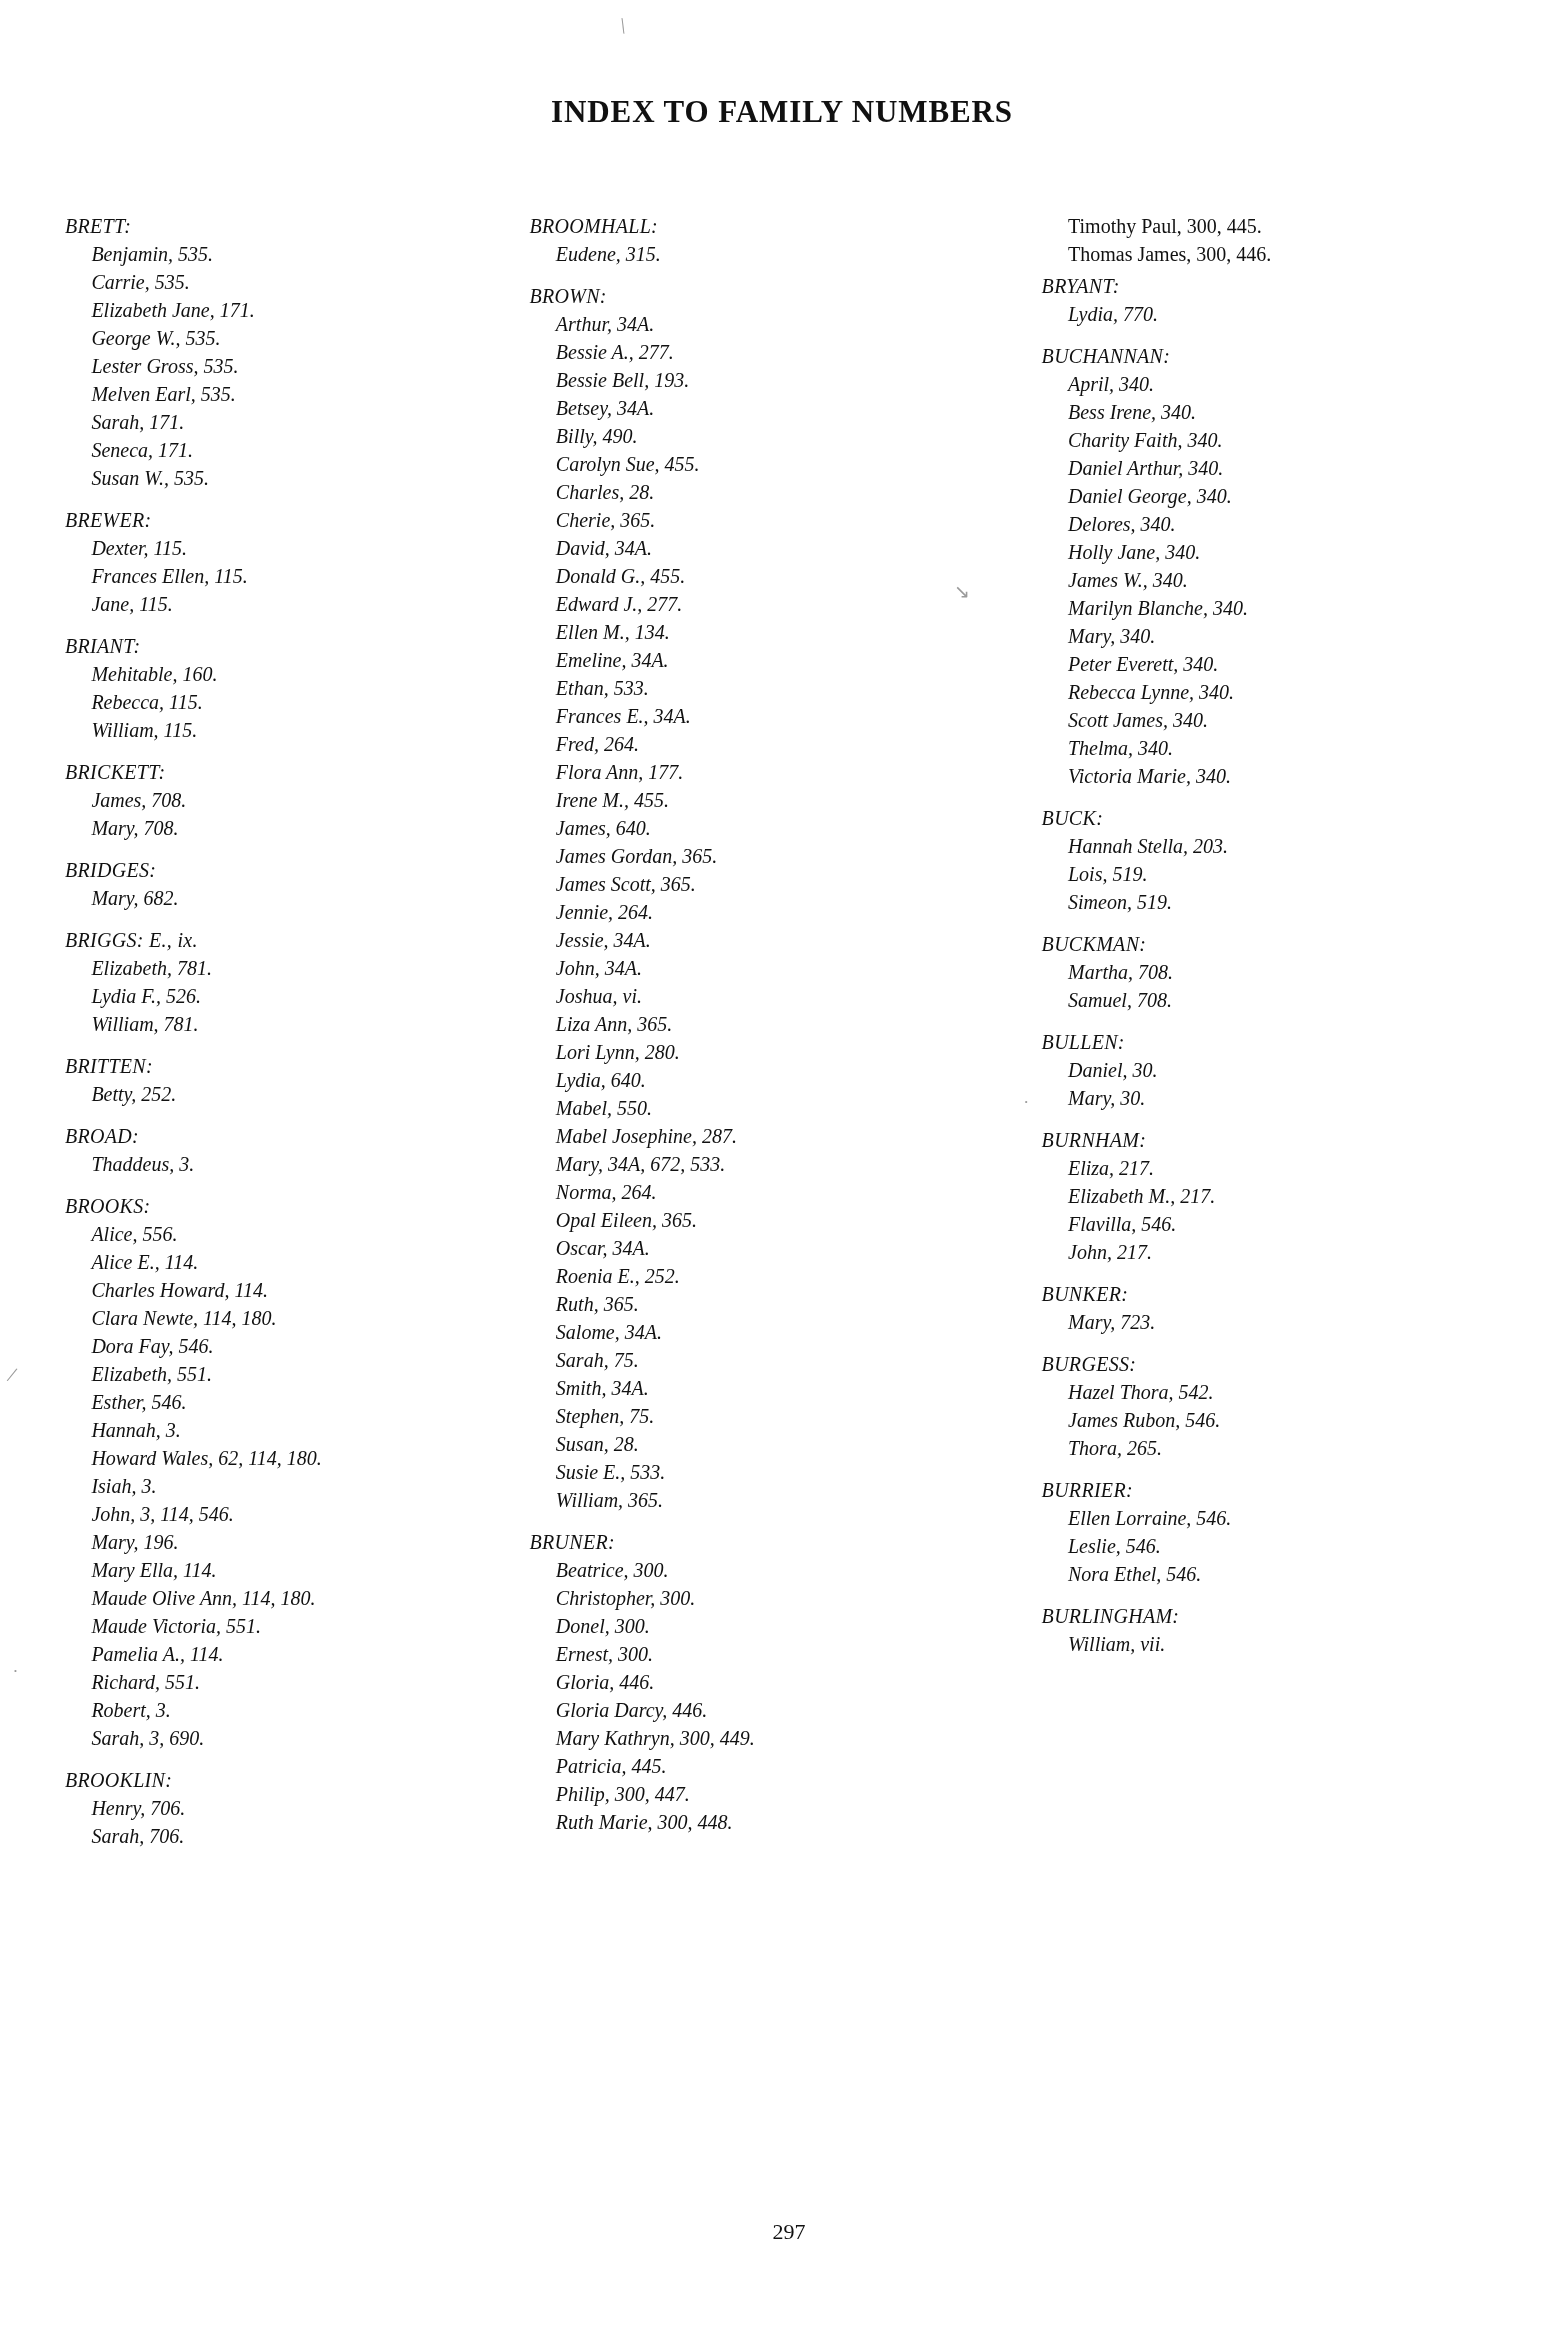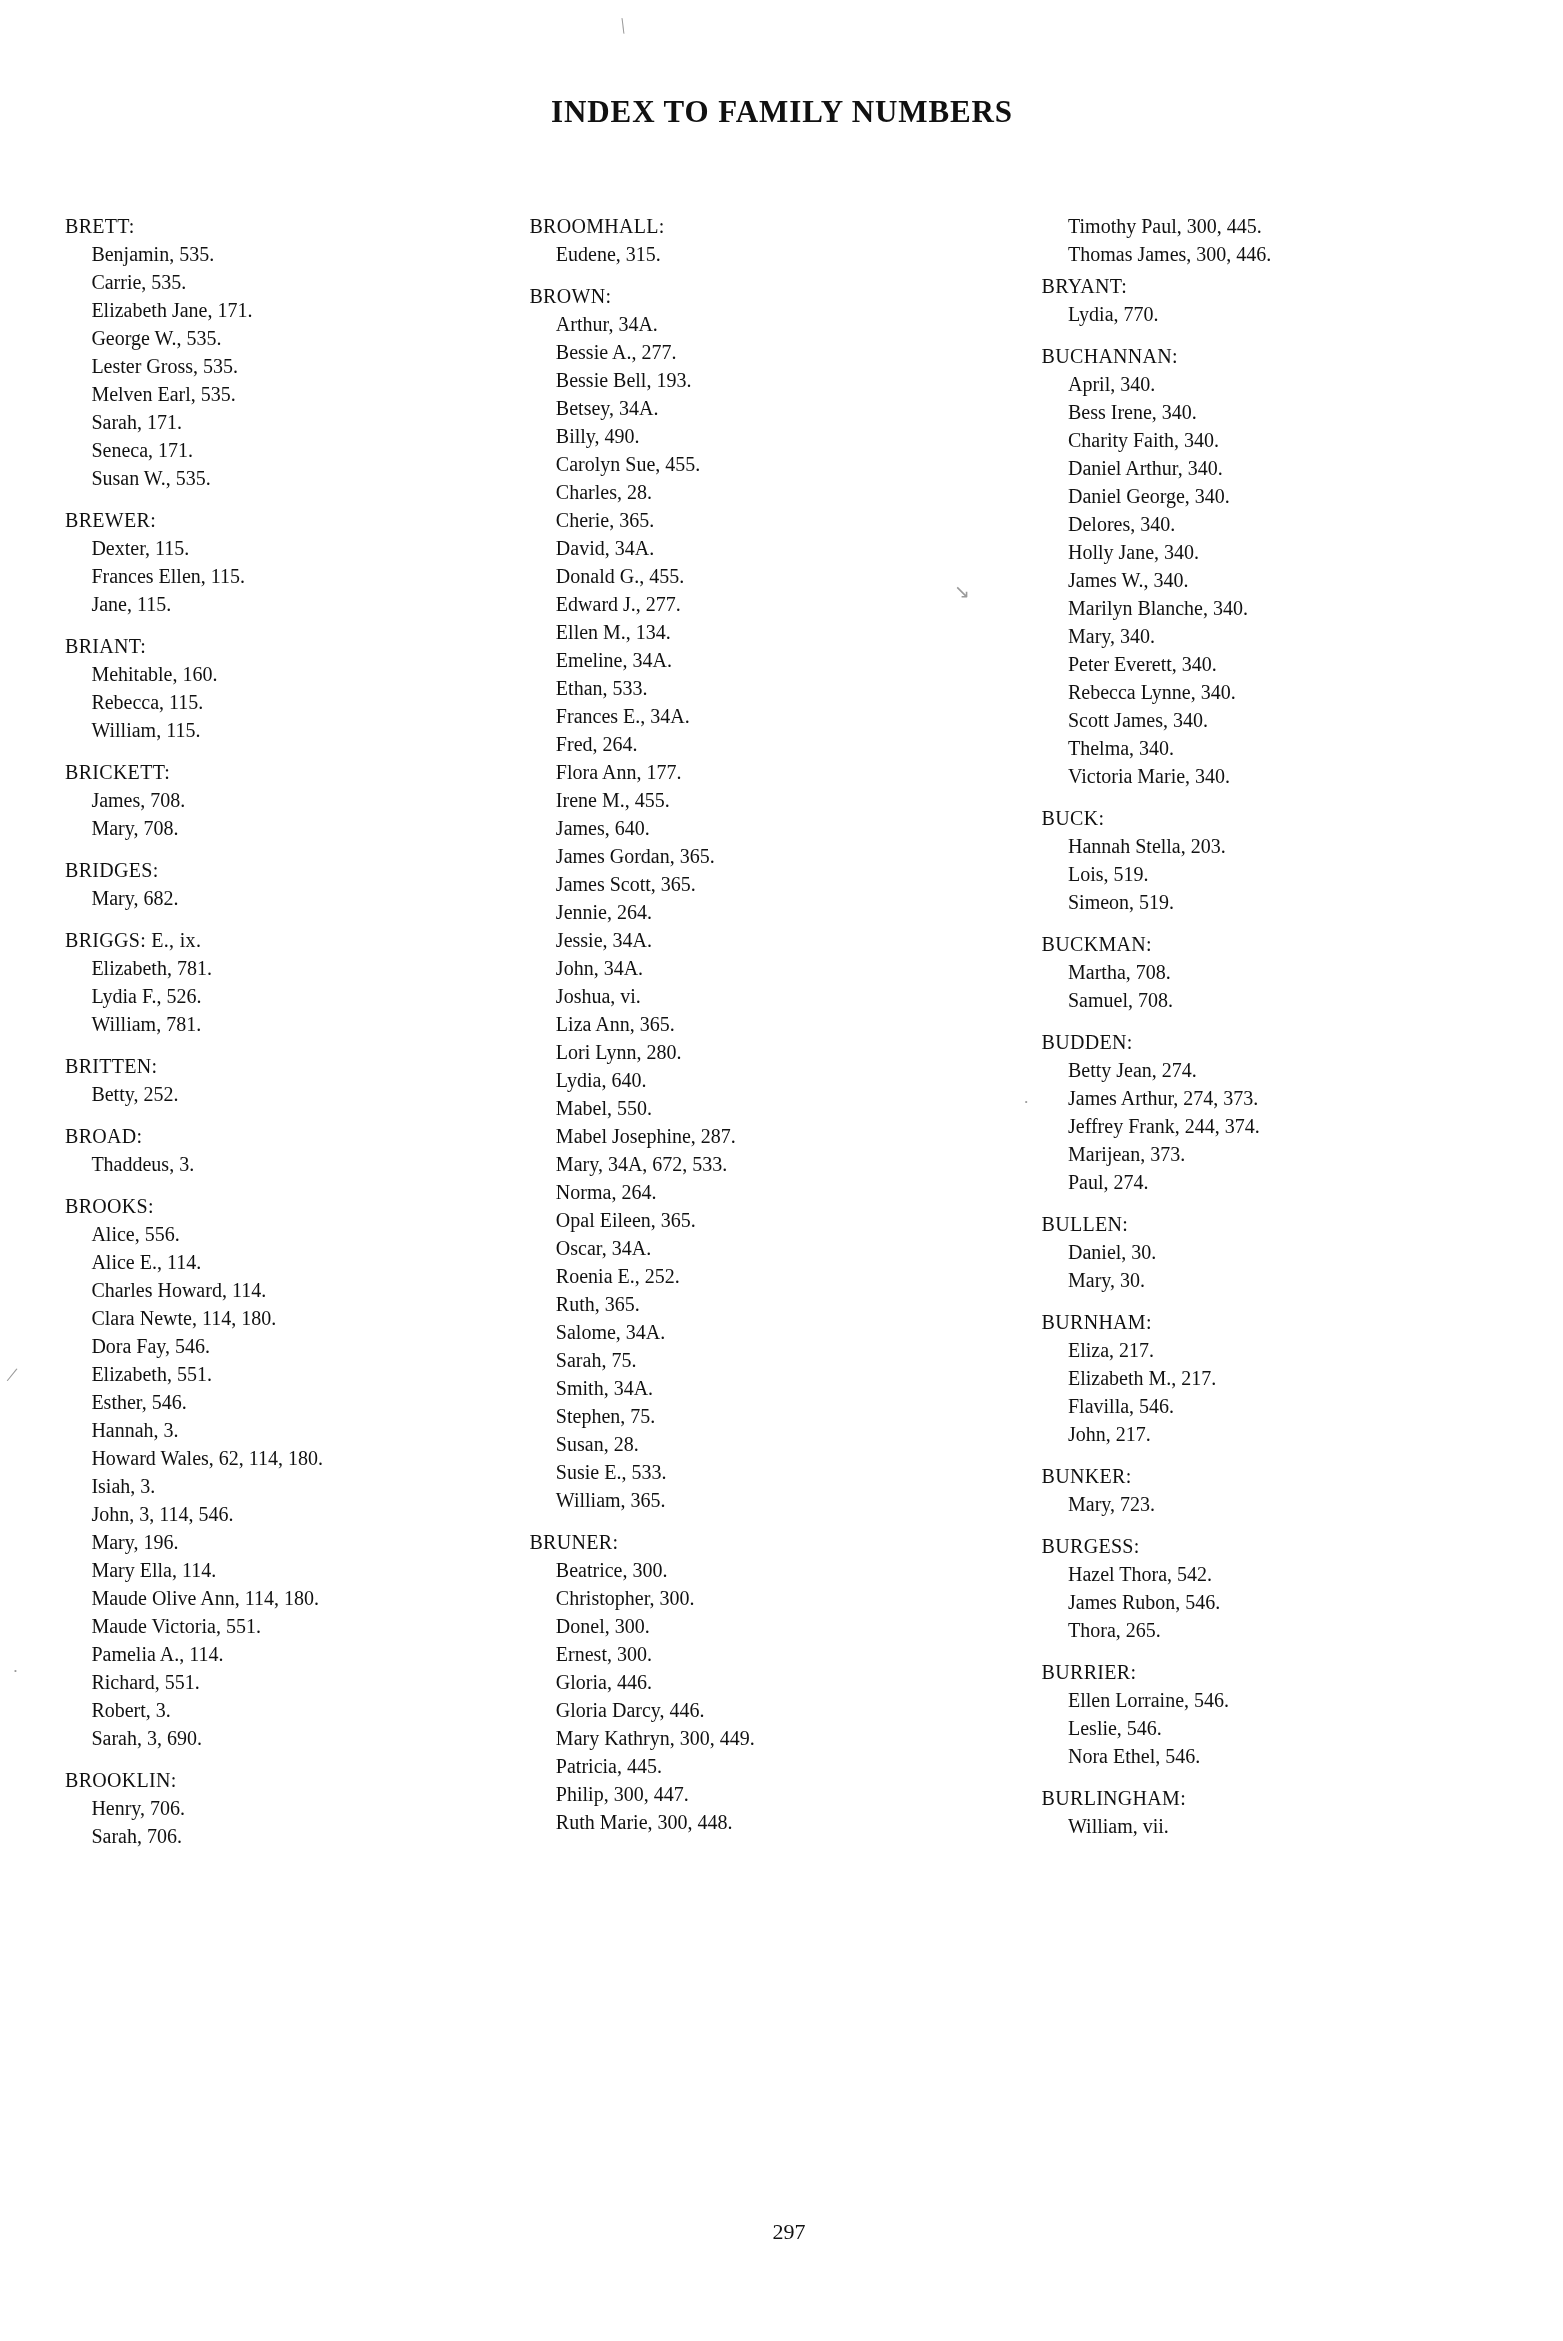--- a/index.html
+++ b/index.html
@@ -39,20 +39,21 @@
   .col {
     font-size: 20px;
     line-height: 28px;
   }
   .col-1 { width: 470px; }
   .col-2 { width: 499px; }
   .col-3 { width: 477px; margin-left: 19px; }
 
   .group {
     margin-bottom: 14px;
+    font-style: italic;
   }
   .surname {
     font-size: 20px;
     letter-spacing: 0.3px;
     white-space: pre;
   }
   .entry {
     padding-left: 26.4px;
     white-space: pre;
   }
@@ -267,28 +268,20 @@
           <div class="entry">Hannah Stella, 203.</div>
           <div class="entry">Lois, 519.</div>
           <div class="entry">Simeon, 519.</div>
         </div>
         <div class="group">
           <div class="surname">BUCKMAN:</div>
           <div class="entry">Martha, 708.</div>
           <div class="entry">Samuel, 708.</div>
         </div>
         <div class="group">
-          <div class="surname">BUDDEN:</div>
-          <div class="entry">Betty Jean, 274.</div>
-          <div class="entry">James Arthur, 274, 373.</div>
-          <div class="entry">Jeffrey Frank, 244, 374.</div>
-          <div class="entry">Marijean, 373.</div>
-          <div class="entry">Paul, 274.</div>
-        </div>
-        <div class="group">
           <div class="surname">BULLEN:</div>
           <div class="entry">Daniel, 30.</div>
           <div class="entry">Mary, 30.</div>
         </div>
         <div class="group">
           <div class="surname">BURNHAM:</div>
           <div class="entry">Eliza, 217.</div>
           <div class="entry">Elizabeth M., 217.</div>
           <div class="entry">Flavilla, 546.</div>
           <div class="entry">John, 217.</div>

